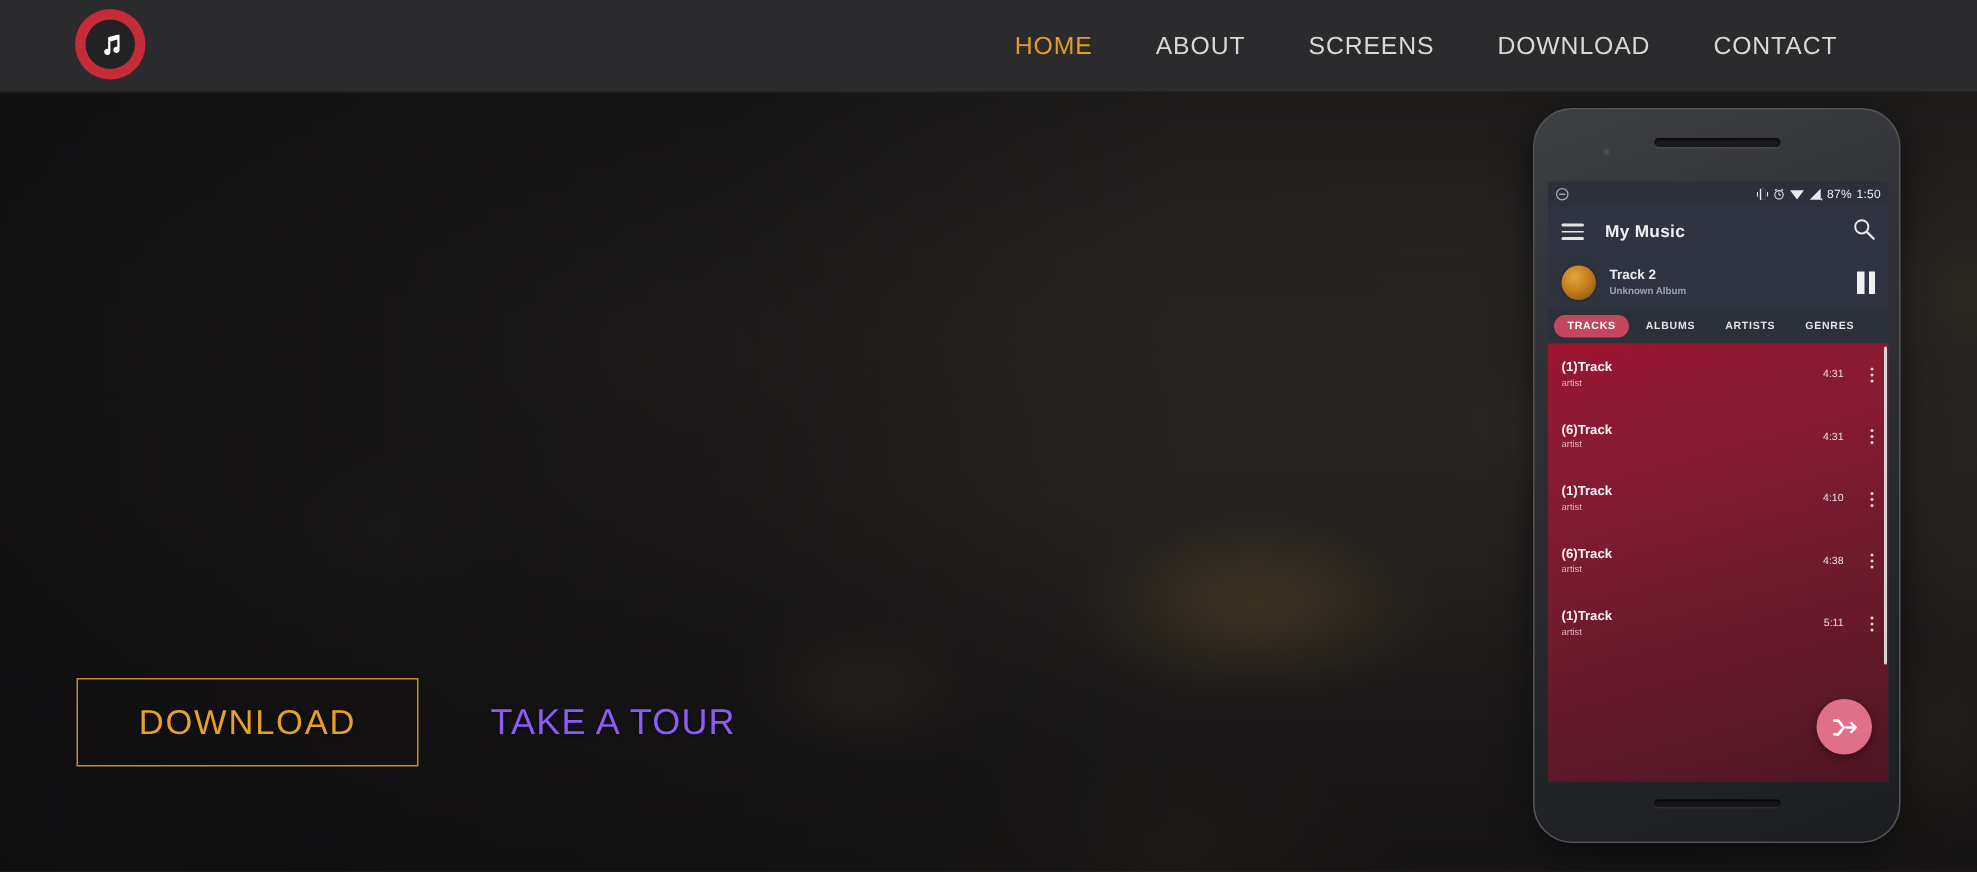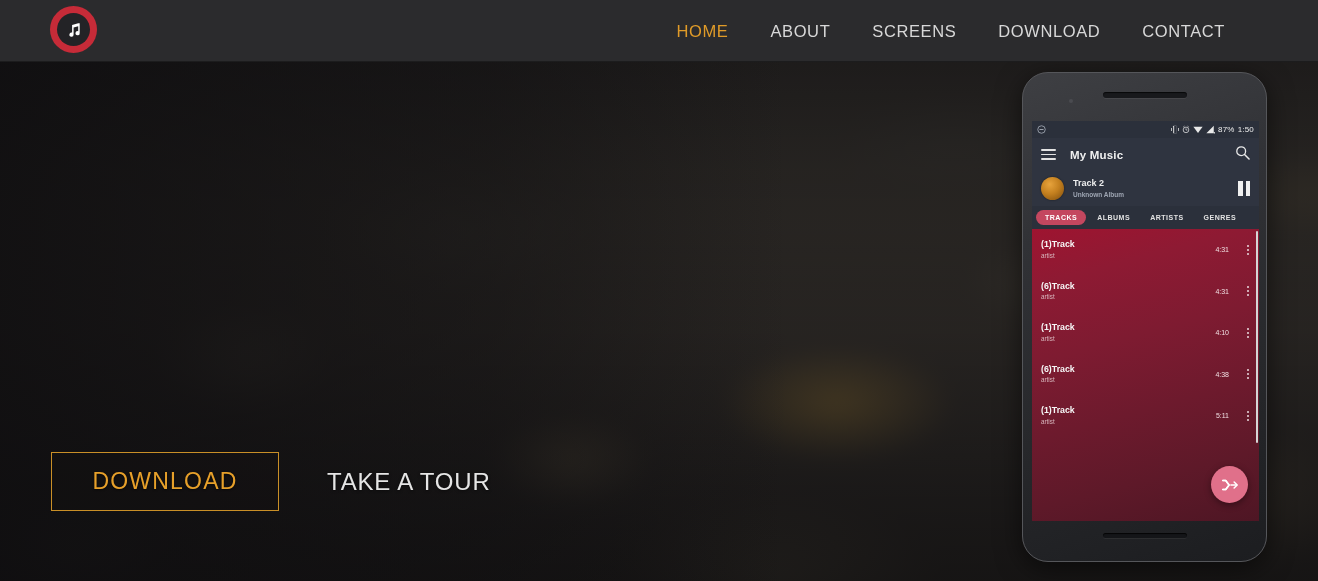--- a/index.html
+++ b/index.html
@@ -137,21 +137,21 @@
     background: rgba(20,18,14,0.18);
     color: #e7a02a;
     font-size: 23px;
     letter-spacing: 1.2px;
     display: flex; align-items: center; justify-content: center;
     cursor: pointer;
     text-shadow: 0 1px 2px rgba(0,0,0,0.5);
   }
   .btn-tour {
     margin-left: 48px;
-    color: #e5e5e5;
+    color: #8b5cf6;
     font-size: 24px;
     letter-spacing: 0.8px;
     cursor: pointer;
     text-shadow: 0 1px 3px rgba(0,0,0,0.5);
   }
 
   
   .phone {
     position: absolute;
     left: 1022px; top: 72px;

